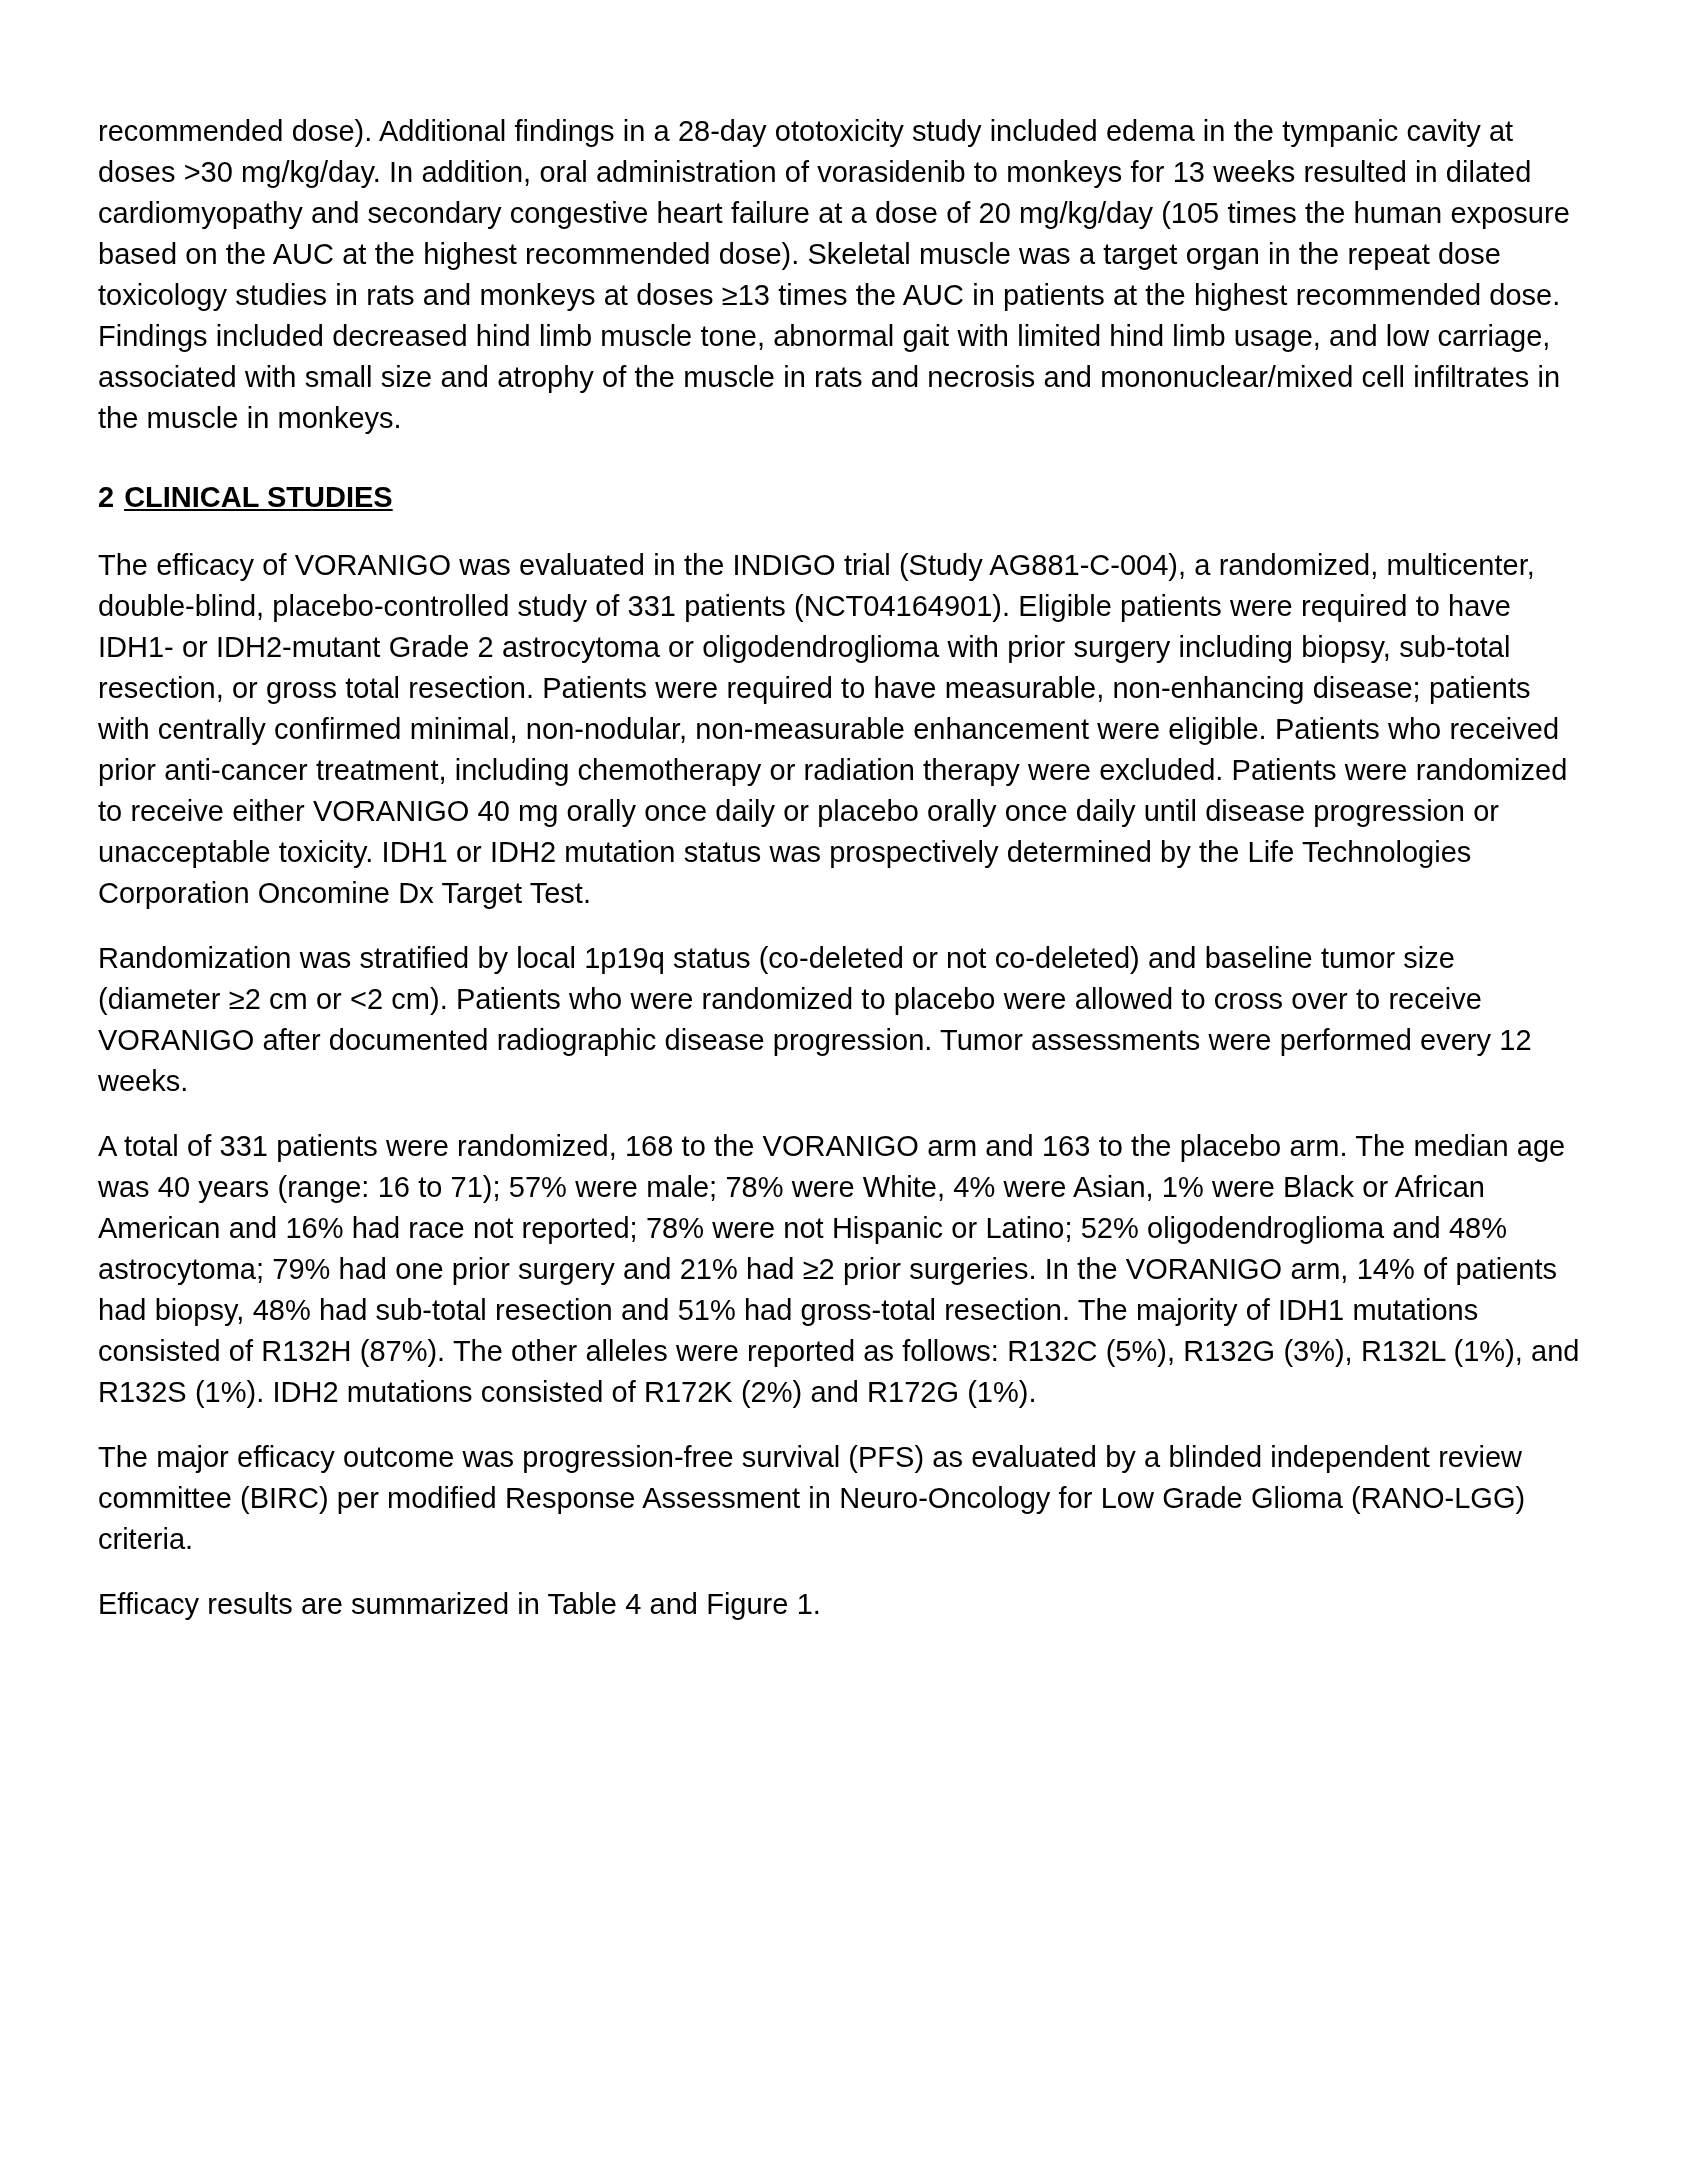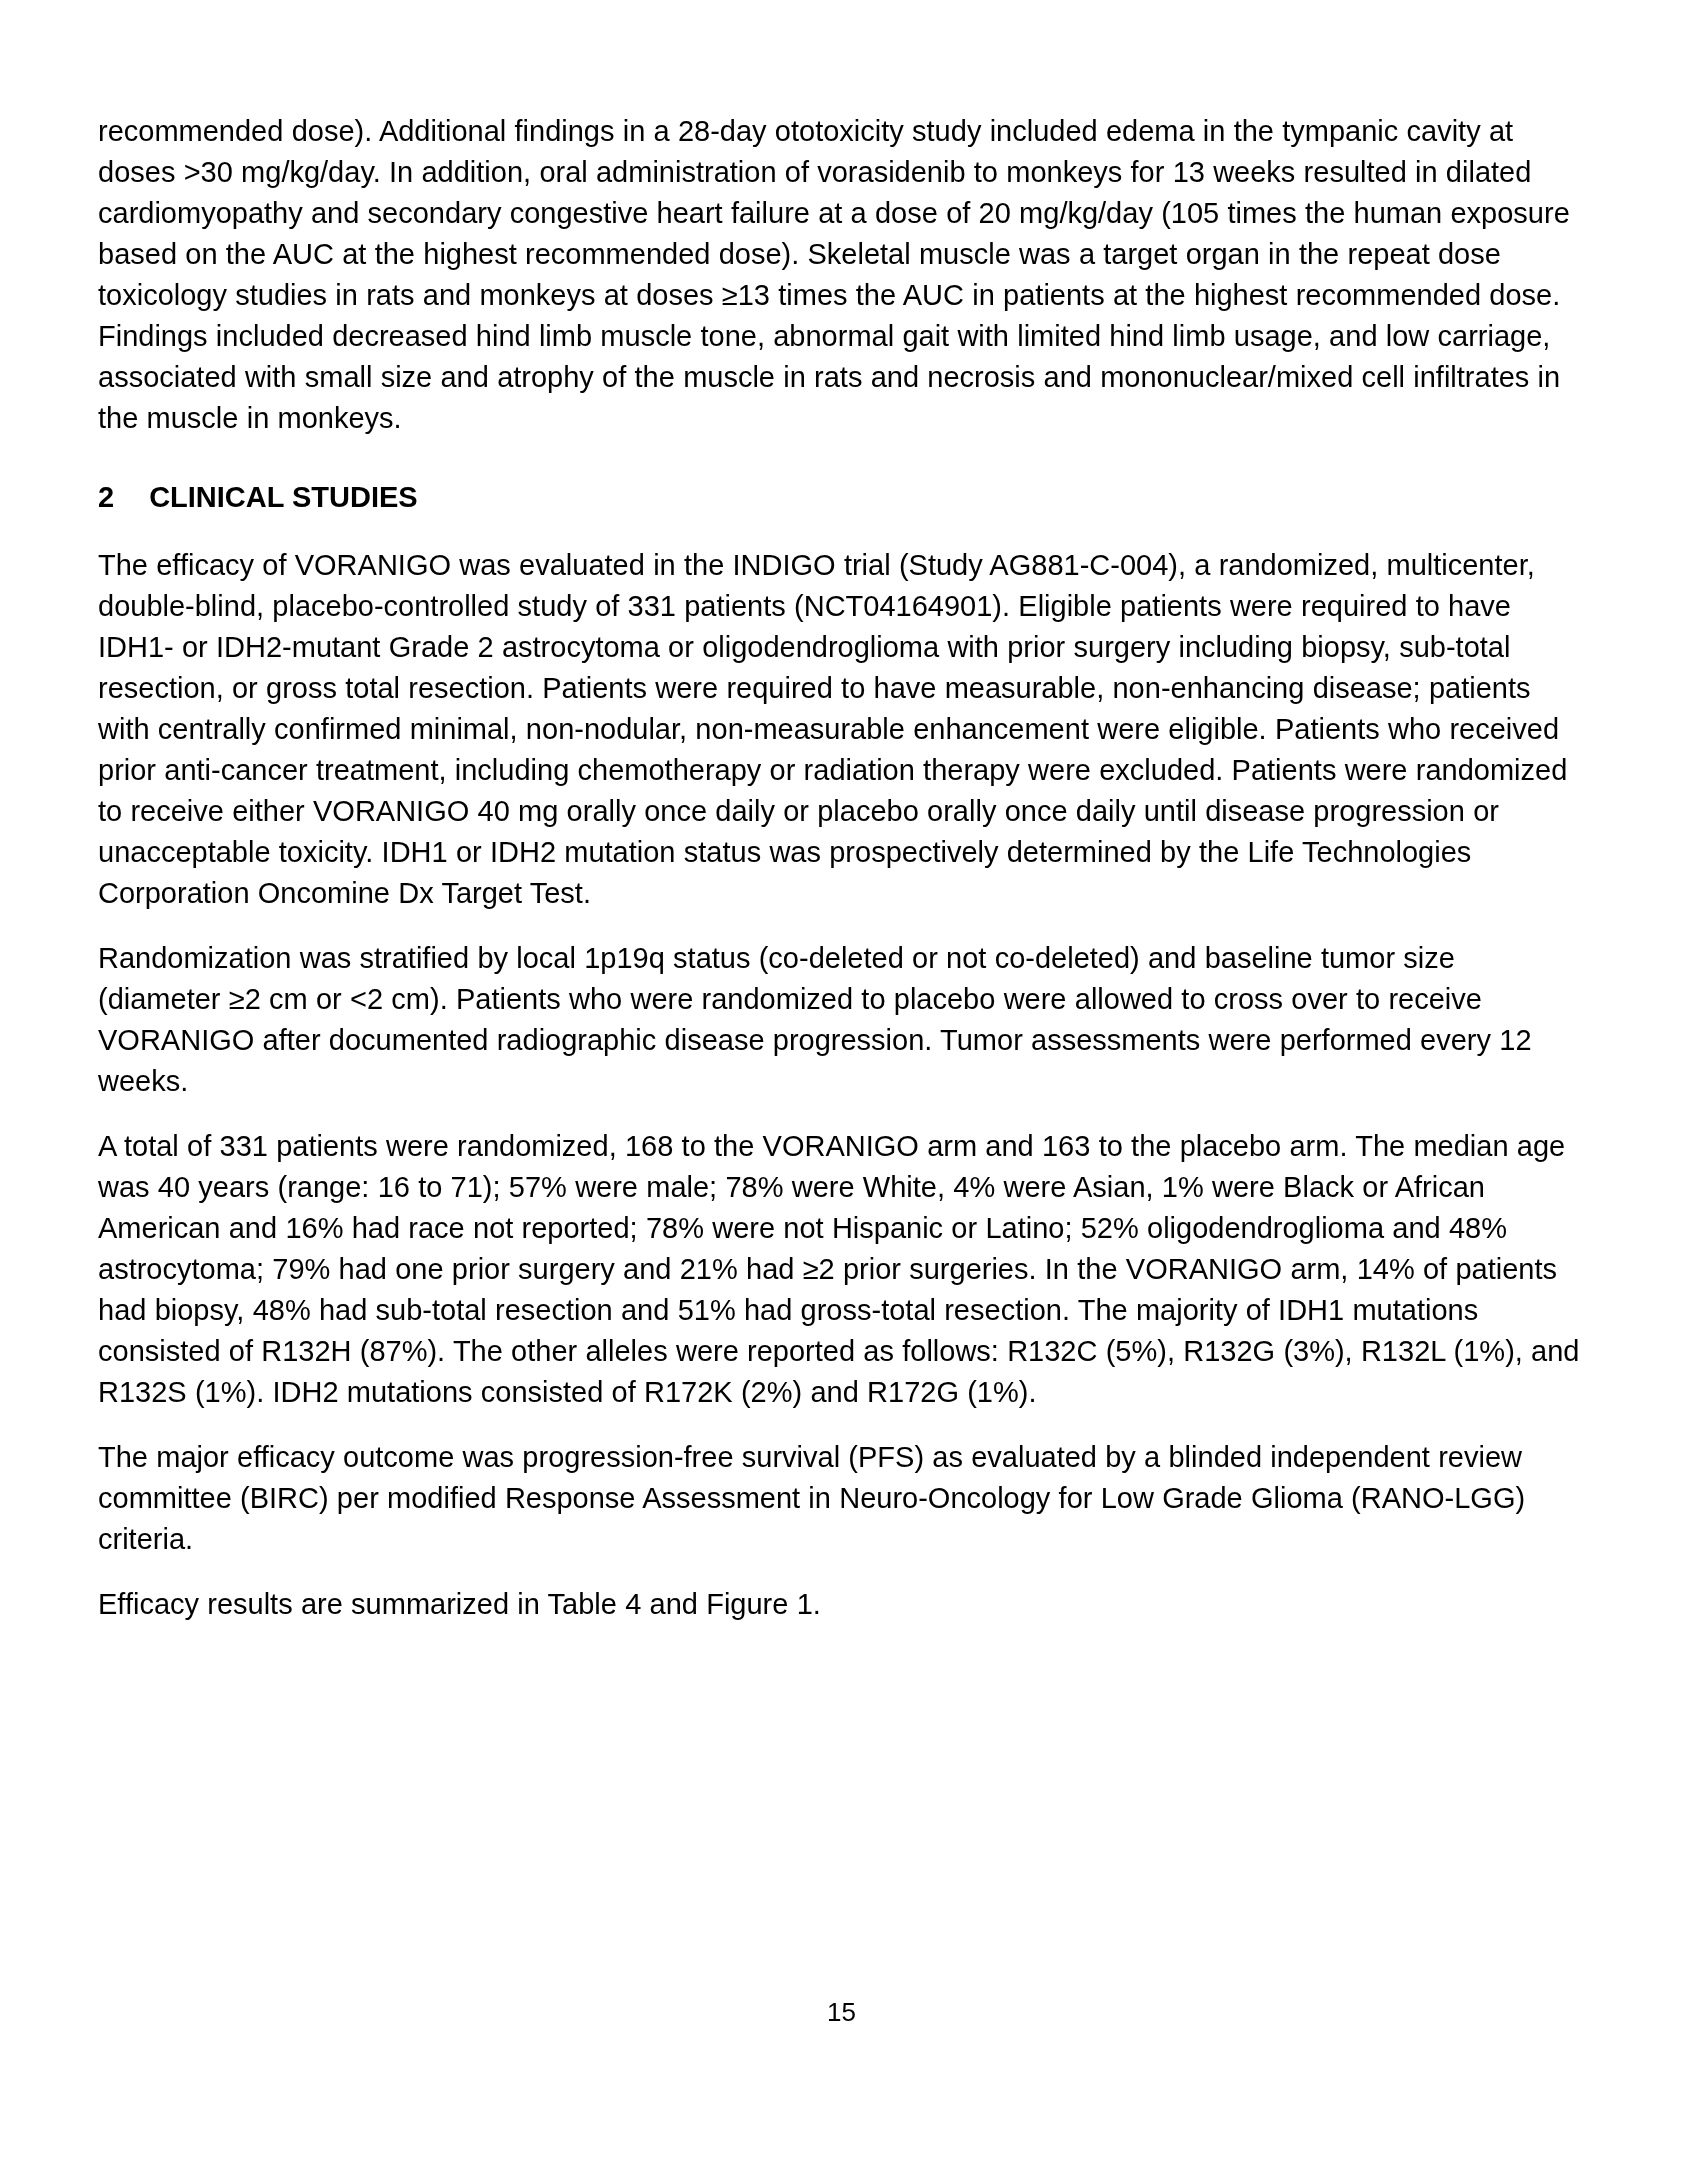--- a/index.html
+++ b/index.html
@@ -44,21 +44,22 @@
     margin: 38px 0 27px 0;
     color: #000000;
   }
 
   .section-heading .num {
     display: inline-block;
   }
 
   .section-heading .ttl {
     display: inline-block;
-    margin-left: 35px;
+    margin-left: 10px;
+    text-decoration: underline;
   }
 
   .page-number {
     position: absolute;
     left: 0;
     right: 0;
     top: 1996px;
     text-align: center;
     font-size: 26px;
     line-height: 32px;
@@ -83,16 +84,15 @@
     <p class="para">Randomization was stratified by local 1p19q status (co-deleted or not co-deleted) and baseline tumor size (diameter ≥2 cm or &lt;2 cm). Patients who were randomized to placebo were allowed to cross over to receive VORANIGO after documented radiographic disease progression. Tumor assessments were performed every 12 weeks.</p>
 
     <p class="para">A total of 331 patients were randomized, 168 to the VORANIGO arm and 163 to the placebo arm. The median age was 40 years (range: 16 to 71); 57% were male; 78% were White, 4% were Asian, 1% were Black or African American and 16% had race not reported; 78% were not Hispanic or Latino; 52% oligodendroglioma and 48% astrocytoma; 79% had one prior surgery and 21% had ≥2 prior surgeries. In the VORANIGO arm, 14% of patients had biopsy, 48% had sub-total resection and 51% had gross-total resection. The majority of IDH1 mutations consisted of R132H (87%). The other alleles were reported as follows: R132C (5%), R132G (3%), R132L (1%), and R132S (1%). IDH2 mutations consisted of R172K (2%) and R172G (1%).</p>
 
     <p class="para">The major efficacy outcome was progression-free survival (PFS) as evaluated by a blinded independent review committee (BIRC) per modified Response Assessment in Neuro-Oncology for Low Grade Glioma (RANO-LGG) criteria.</p>
 
     <p class="para">Efficacy results are summarized in Table 4 and Figure 1.</p>
 
   </div>
 
-  <div class="page-number">15</div>
 
 </div>
 
 
 </body></html>

